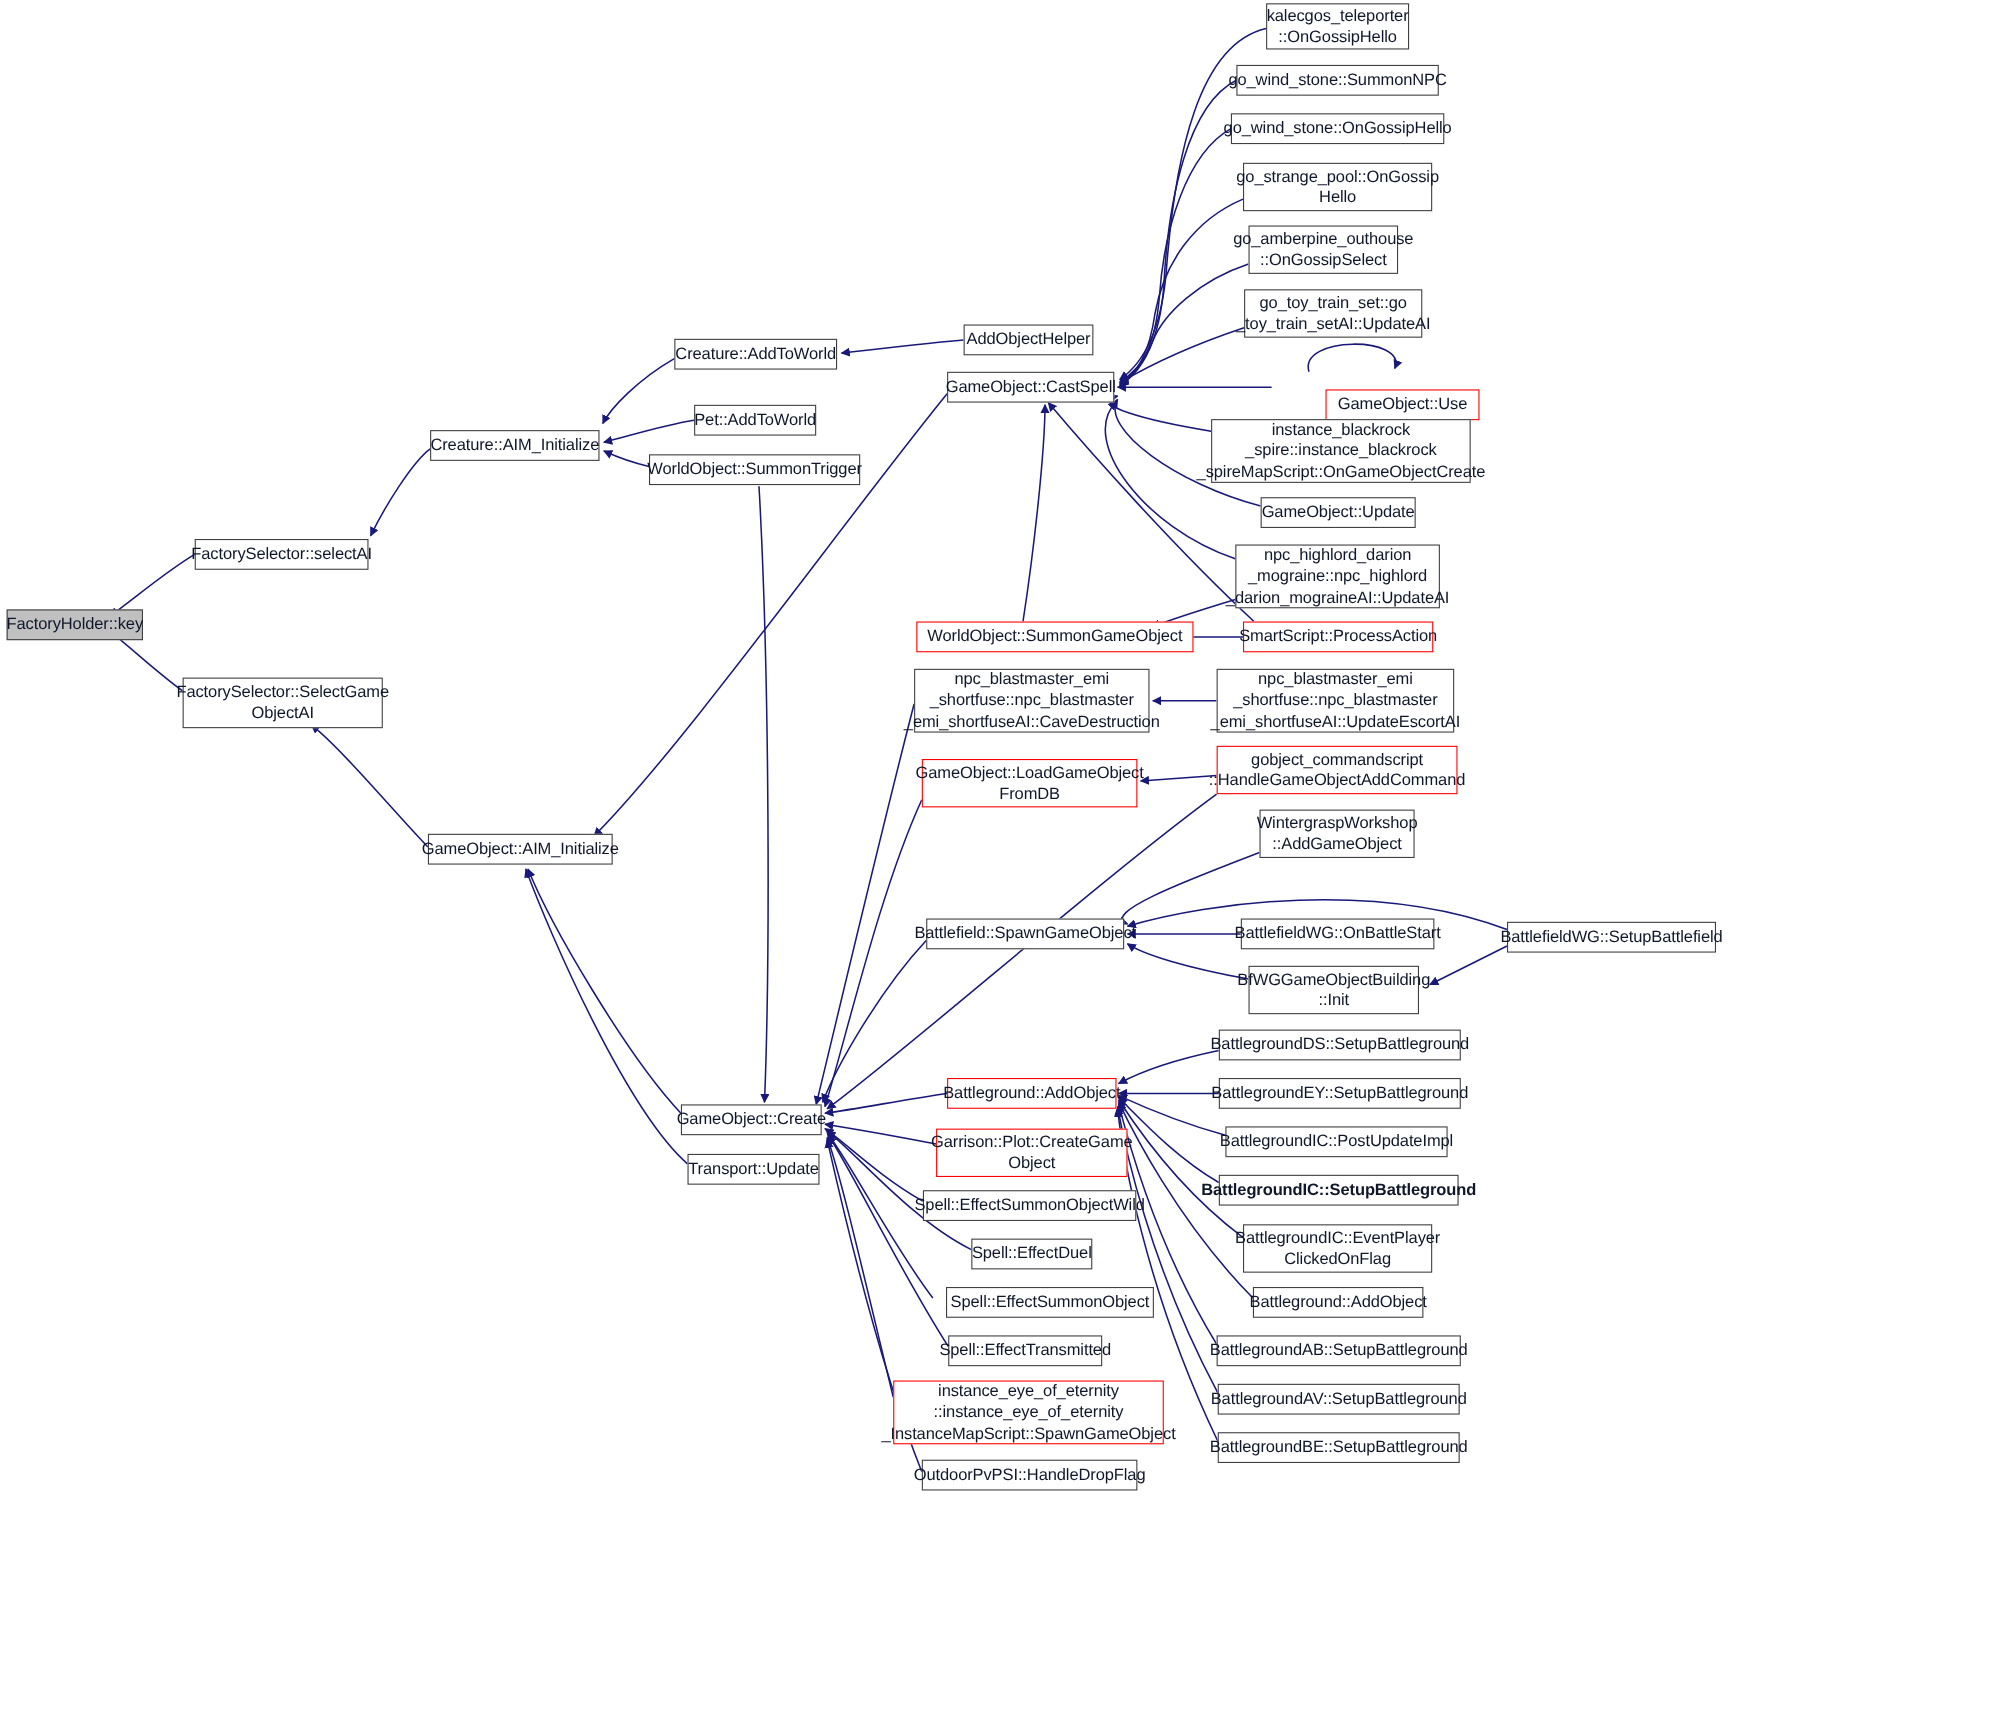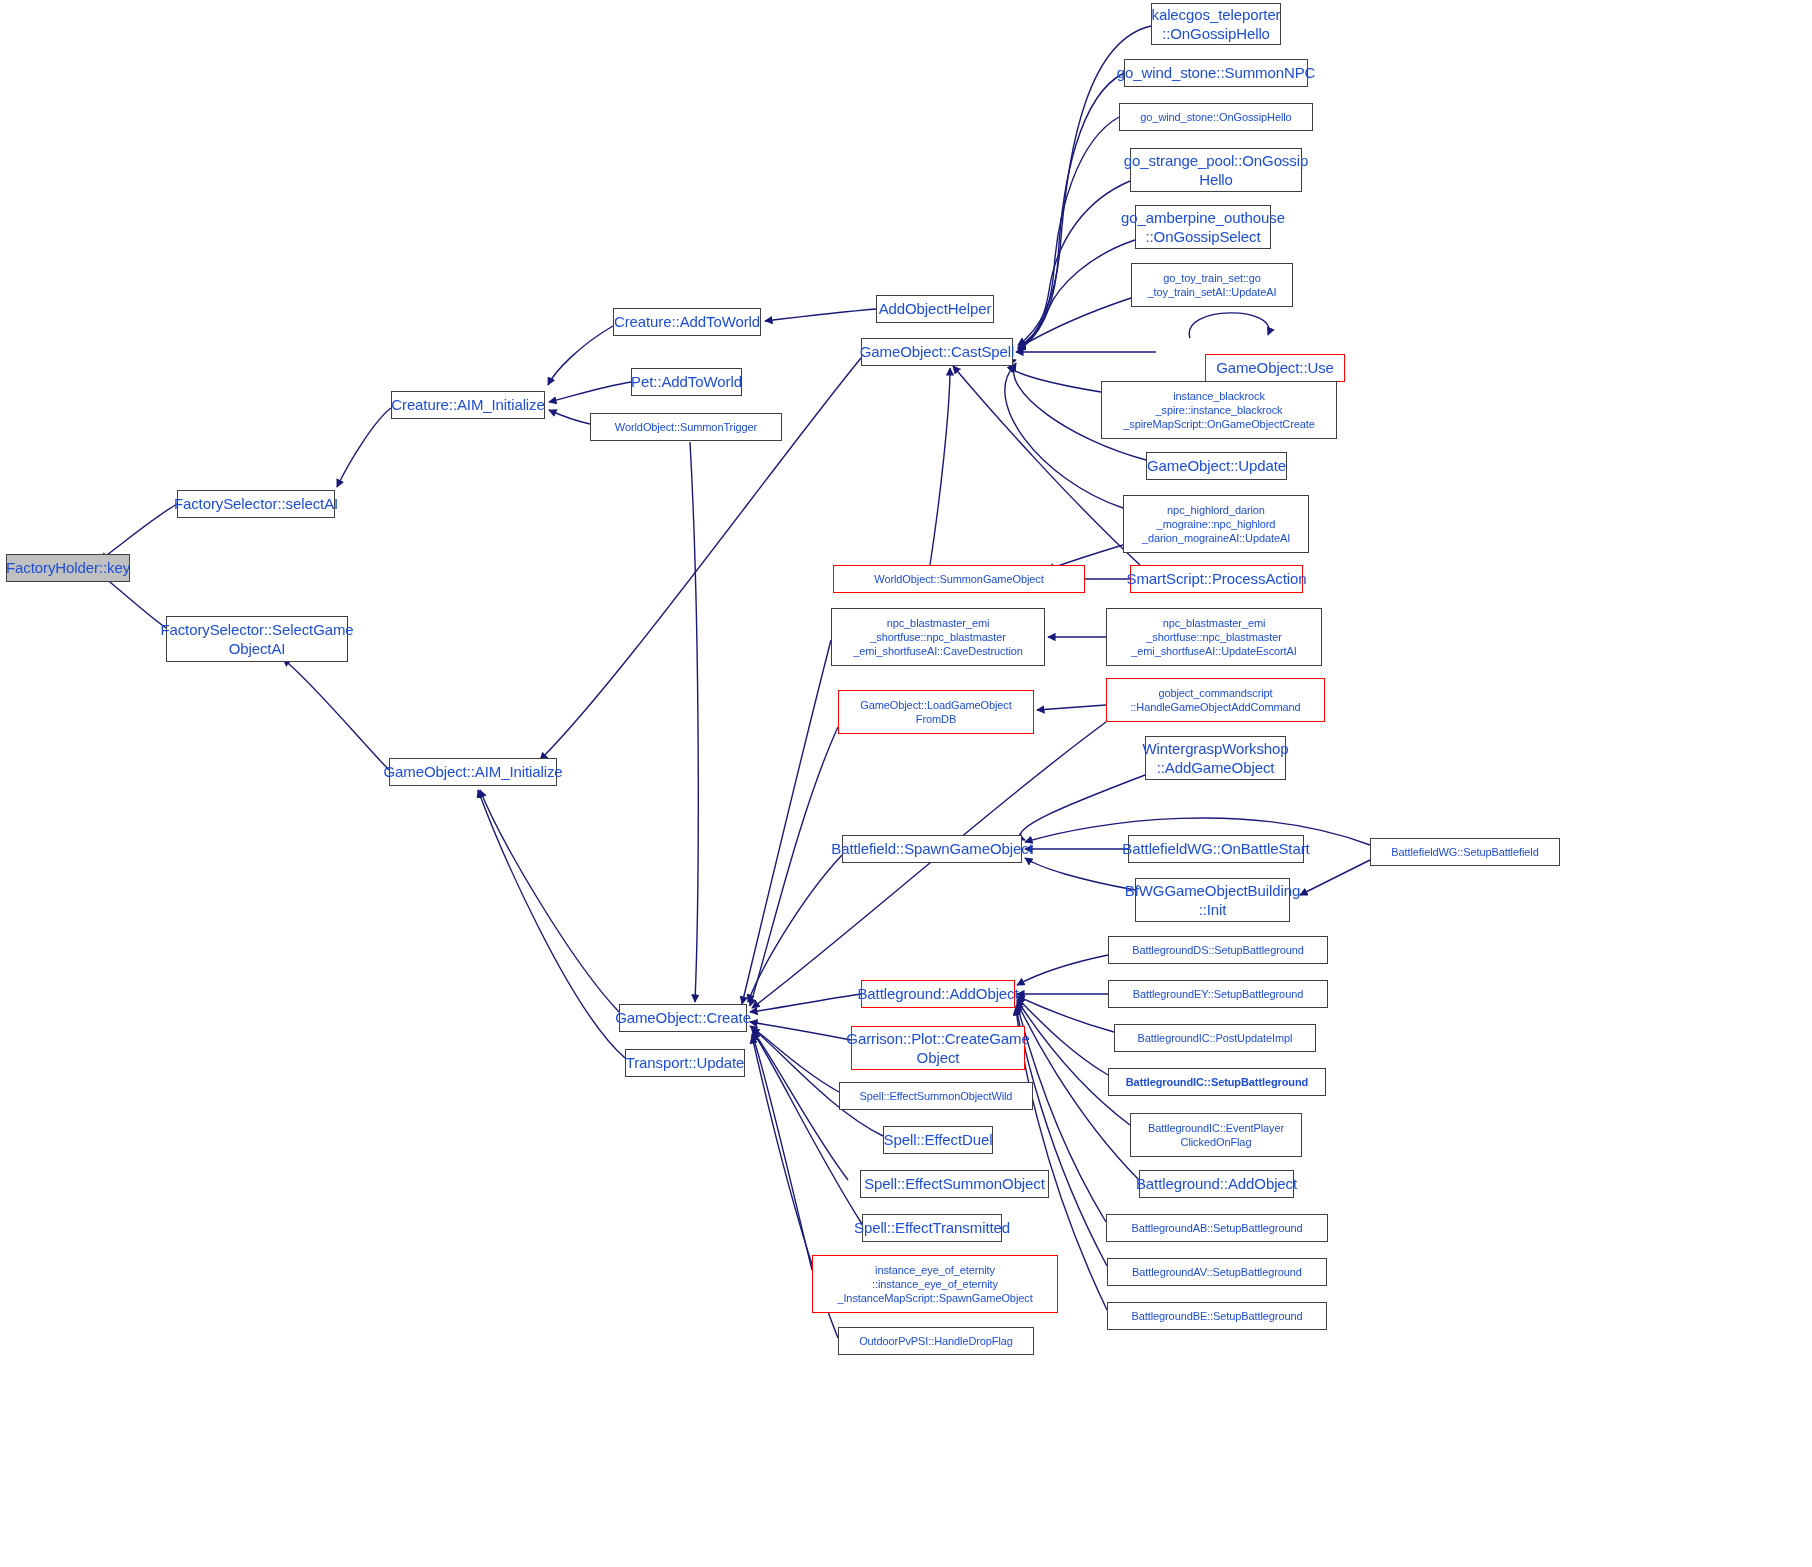--- a/index.html
+++ b/index.html
@@ -25,38 +25,38 @@
   }
   .node {
     position: absolute;
     box-sizing: border-box;
     display: flex;
     align-items: center;
     justify-content: center;
     text-align: center;
     background: #ffffff;
     border: 1px solid #404040;
-    color: #1d4ed8;
+    color: #0f172a;
     font-size: 15px;
     line-height: 1.28;
     padding: 2px 6px;
     white-space: pre-line;
     letter-spacing: -0.1px;
     z-index: 2;
   }
   .node.red {
     border-color: #ff0000;
     border-width: 1px;
   }
   .node.filled {
     background: #c0c0c0;
     border-color: #404040;
   }
   .node.small {
-    font-size: 11px;
+    font-size: 15px;
   }
 </style>
 </head>
 <body>
 
 <div id="canvas">
   <svg id="edges" viewBox="0 0 1812 1567" xmlns="http://www.w3.org/2000/svg">
     <defs>
       <marker id="arrow" viewBox="0 0 10 10" refX="9" refY="5" markerWidth="6" markerHeight="6" orient="auto-start-reverse">
         <path d="M 0 0 L 10 5 L 0 10 z" fill="#19197a"></path>

